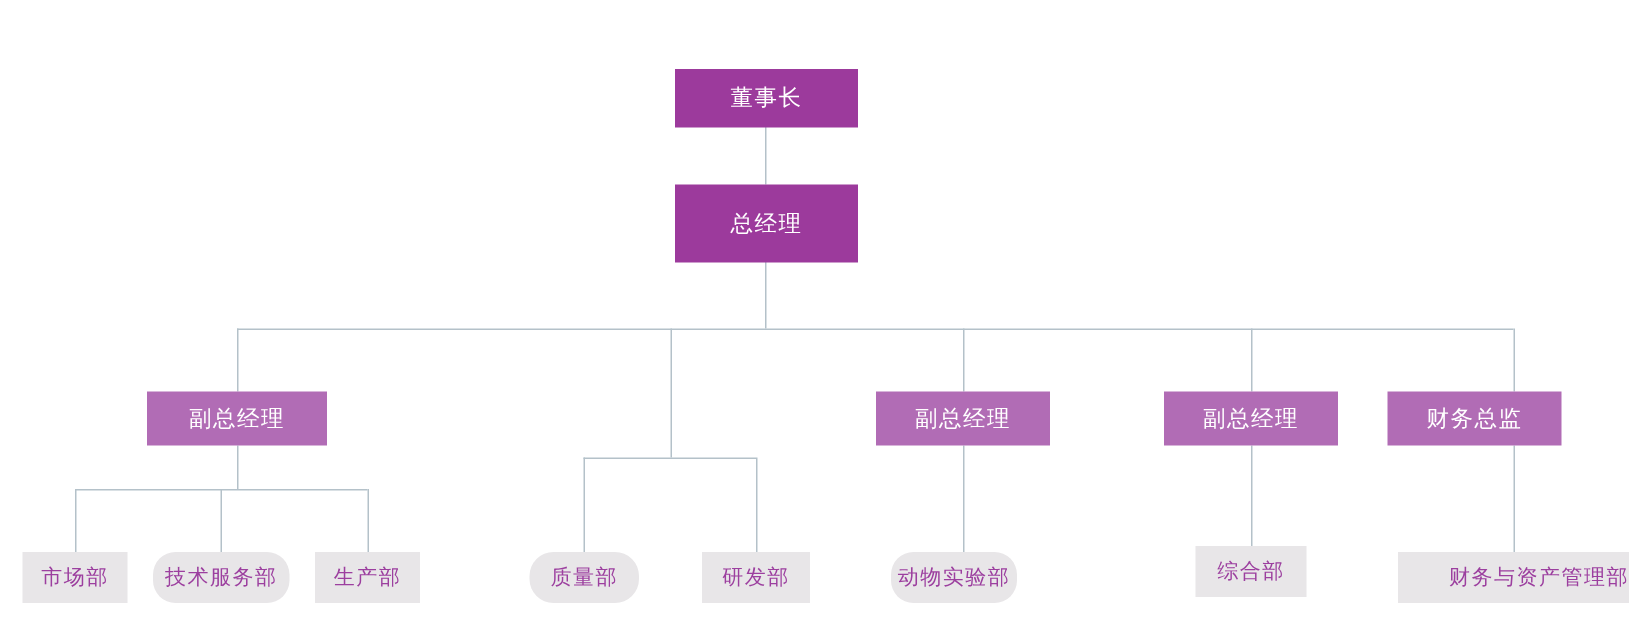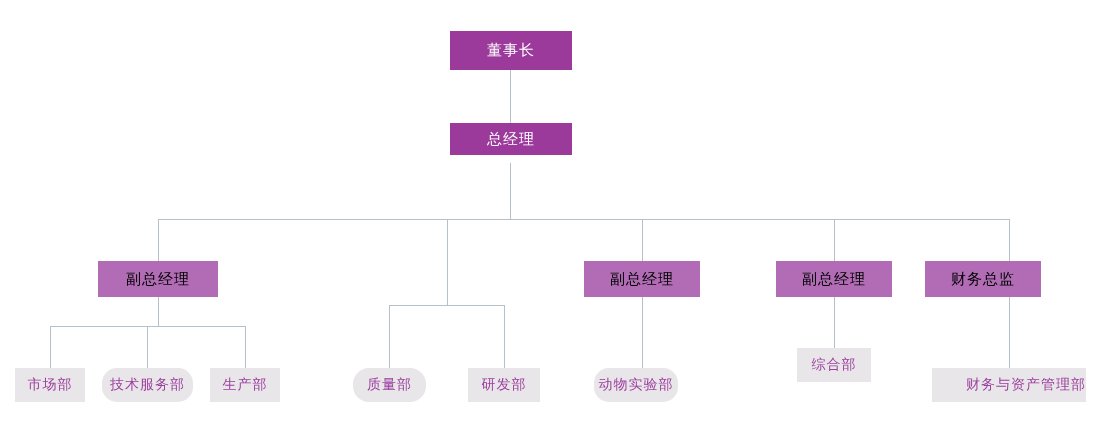--- a/index.html
+++ b/index.html
@@ -21,21 +21,21 @@
     white-space: nowrap;
     user-select: none;
   }
   .level-primary {
     background: var(--primary-color);
     color: #ffffff;
     font-size: 15px;
   }
   .level-secondary {
     background: var(--secondary-color);
-    color: #000000;
+    color: #ffffff;
     font-size: 15px;
   }
   .level-dept {
     background: var(--dept-bg-color);
     color: var(--dept-text-color);
     font-size: 14px;
   }
   .line {
     position: absolute;
     background: var(--line-color);
@@ -62,24 +62,24 @@
       <div class="line v" style="left: 147px; top: 326px; height: 42px;"></div>
       <div class="line v" style="left: 245px; top: 326px; height: 42px;"></div>
       <div class="line h" style="left: 389px; top: 305px; width: 115px;"></div>
       <div class="line v" style="left: 389px; top: 305px; height: 63px;"></div>
       <div class="line v" style="left: 504px; top: 305px; height: 63px;"></div>
       <div class="line v" style="left: 642px; top: 297px; height: 71px;"></div>
       <div class="line v" style="left: 834px; top: 297px; height: 71px;"></div>
       <div class="line v" style="left: 1009px; top: 297px; height: 71px;"></div>
     </div>
   <div id="nodes-layer">
-      <div class="node level-primary" style="left: 450px; top: 31px; width: 122px; height: 39px;">
+      <div class="node level-primary" style="left: 450px; top: 46px; width: 122px; height: 39px;">
         <span>董事长</span>
       </div>
-      <div class="node level-primary" style="left: 450px; top: 123px; width: 122px; height: 32px;">
+      <div class="node level-primary" style="left: 450px; top: 123px; width: 122px; height: 52px;">
         <span>总经理</span>
       </div>
       <div class="node level-secondary" style="left: 98px; top: 261px; width: 120px; height: 36px;">
         <span>副总经理</span>
       </div>
       <div class="node level-secondary" style="left: 584px; top: 261px; width: 116px; height: 36px;">
         <span>副总经理</span>
       </div>
       <div class="node level-secondary" style="left: 776px; top: 261px; width: 116px; height: 36px;">
         <span>副总经理</span>
@@ -98,20 +98,20 @@
       </div>
       <div class="node level-dept" style="left: 353px; top: 368px; width: 73px; height: 34px; border-radius: 16px;">
         <span>质量部</span>
       </div>
       <div class="node level-dept" style="left: 468px; top: 368px; width: 72px; height: 34px; align-items: center;">
         <span>研发部</span>
       </div>
       <div class="node level-dept" style="left: 594px; top: 368px; width: 84px; height: 34px; border-radius: 15px;">
         <span>动物实验部</span>
       </div>
-      <div class="node level-dept" style="left: 797px; top: 348px; width: 74px; height: 34px;">
+      <div class="node level-dept" style="left: 797px; top: 364px; width: 74px; height: 34px;">
         <span>综合部</span>
       </div>
       <div class="node level-dept" style="left: 932px; top: 368px; width: 154px; height: 34px; justify-content: flex-end;">
         <span>财务与资产管理部</span>
       </div>
     </div>
 </div>
 
 </body></html>

